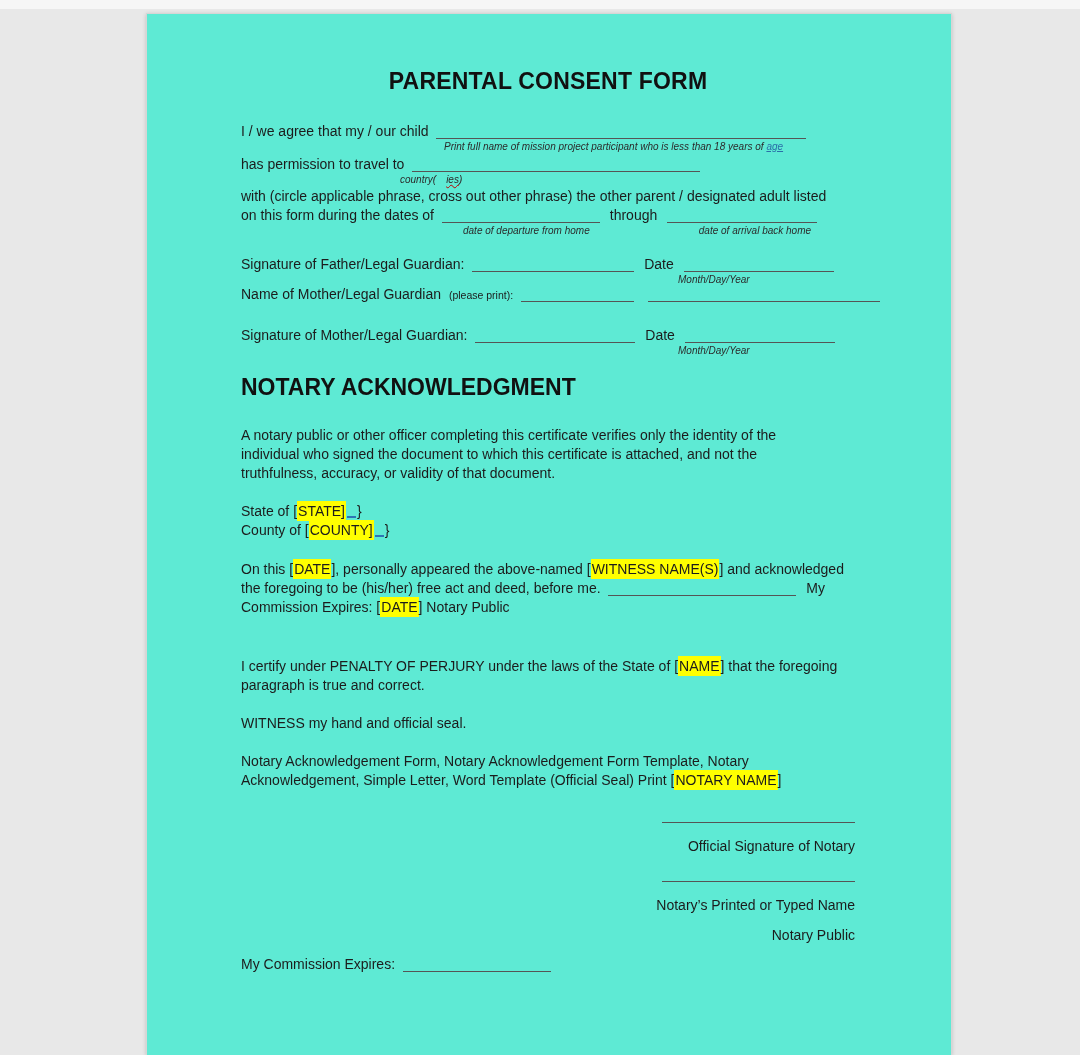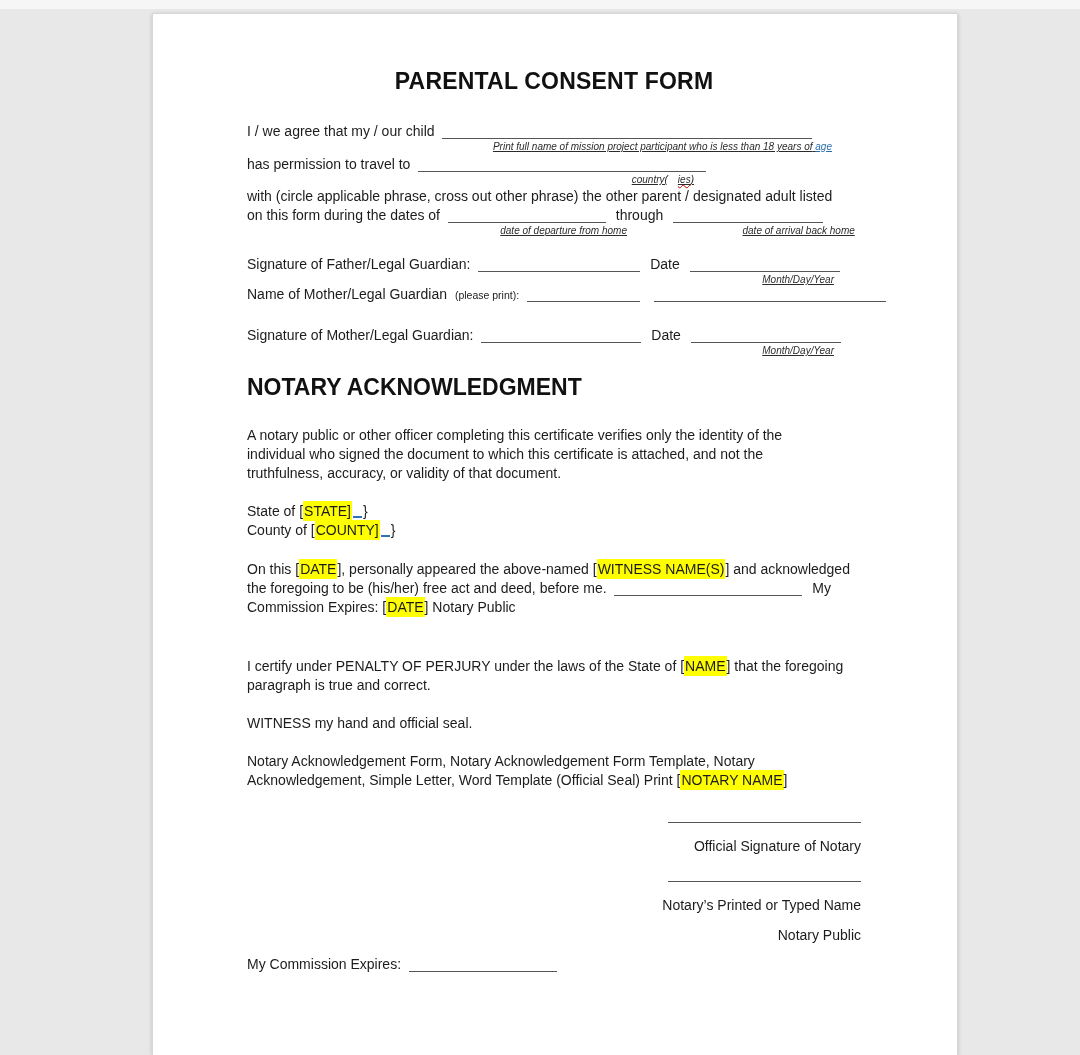--- a/index.html
+++ b/index.html
@@ -8,39 +8,39 @@
     background:#e8e8e8;
     font-family:"Liberation Sans","DejaVu Sans",sans-serif;
     color:#1c1c1c;
     position:relative;
   }
   .top-strip {
     position:absolute; top:0; left:0; width:1080px; height:9px;
     background:#f6f6f6;
   }
   .page {
-    position:absolute; left:152px; top:13px; width:806px; height:1042px;
-    background:#ffffff;
+    position:absolute; left:146px; top:13px; width:806px; height:1042px;
+    background:#5eead4;
     border:1px solid #d6d6d6; border-bottom:none;
     box-shadow:0 1px 4px rgba(0,0,0,0.18);
   }
   .content { padding:54px 96px 0 94px; }
   .doc-title {
     font-size:23px; font-weight:bold; text-align:center; color:#111;
     line-height:27px; margin-bottom:27px; letter-spacing:0.2px;
   }
   .section-title {
     font-size:23px; font-weight:bold; text-align:left; color:#111;
     line-height:27px; margin-top:18px;
   }
   .line { font-size:14px; line-height:19px; white-space:nowrap; }
   .flexline { display:flex; align-items:flex-end; font-size:14px; line-height:19px; }
   .flexline .t { white-space:nowrap; }
   .cap-row { font-size:10px; line-height:11px; font-style:italic; color:#2b2b2b; }
-  .cap-center { display:inline-block; text-align:right;text-decoration:underline; }
+  .cap-center { display:inline-block; text-align:left; }
   .blank {
     display:inline-block; height:15px;
     border-bottom:1px solid #555;
     vertical-align:-3px;
   }
   .fill { flex:1; border-bottom:1px solid #555; height:15px; margin-bottom:1px; }
   .small { font-size:10.5px; }
   .hl { background:#ffff00; padding:2px 1px; }
   .ins-mark {
     display:inline-block; width:9px; height:11px;

